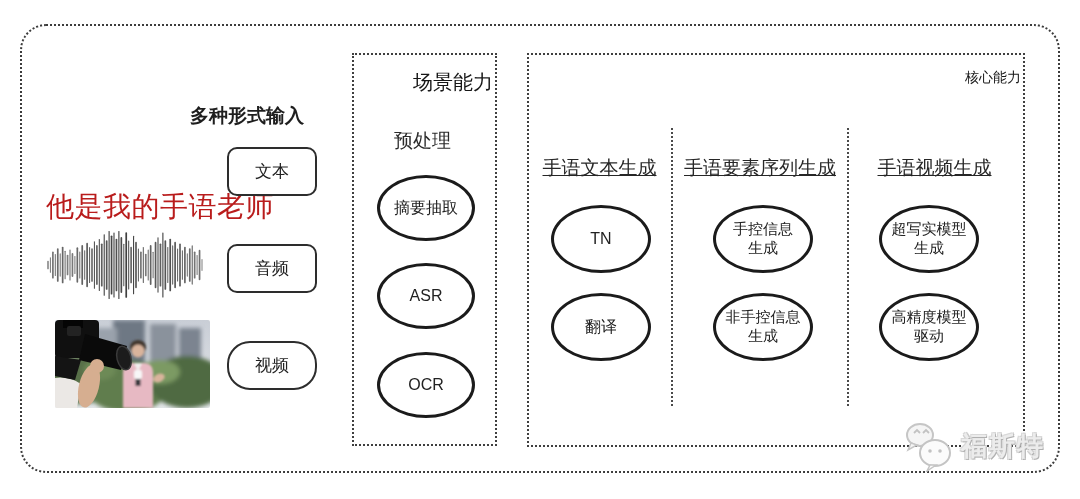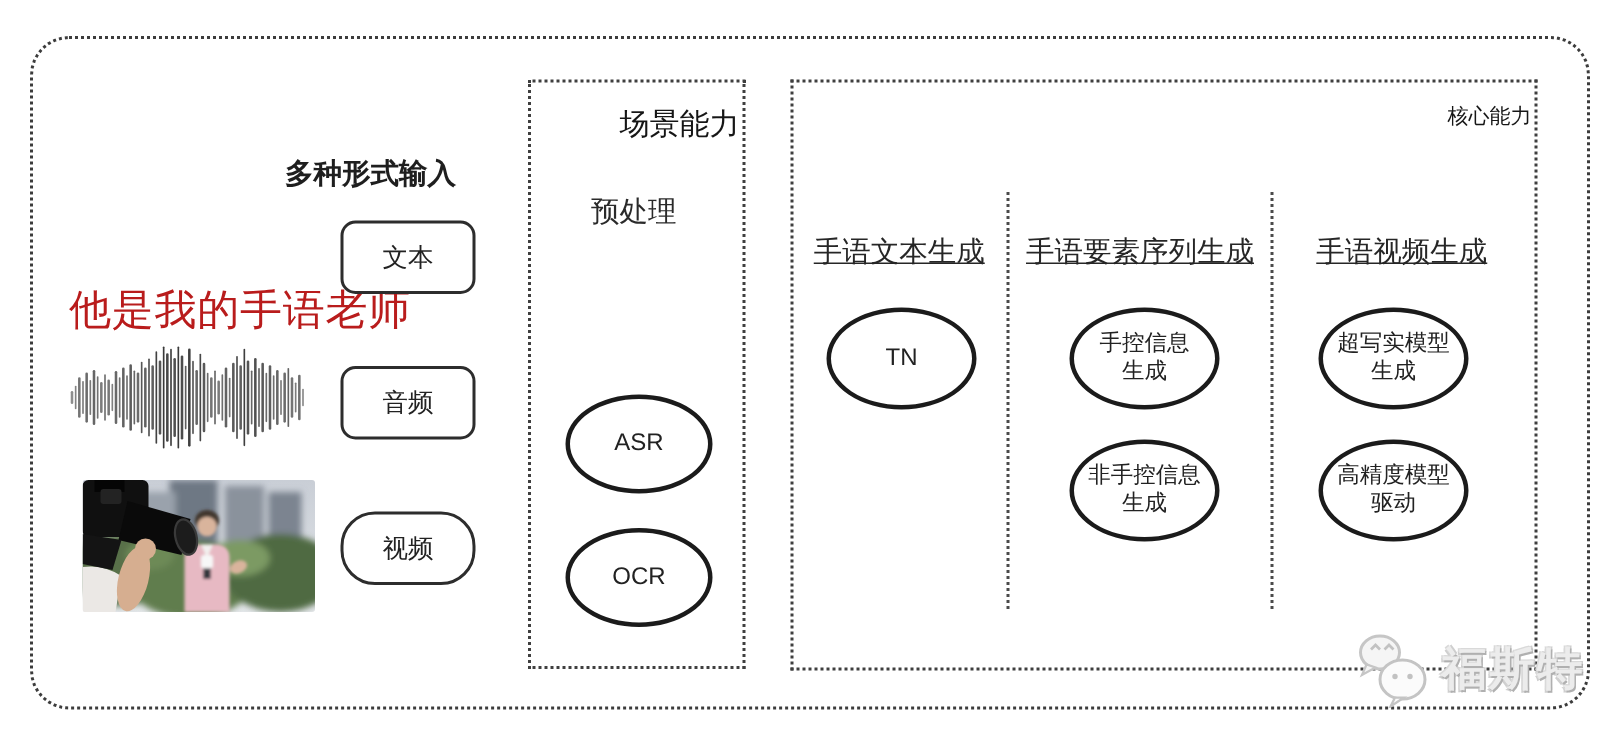--- a/index.html
+++ b/index.html
@@ -55,21 +55,21 @@
   .sn-1{top:175px;} .sn-2{top:263px;} .sn-3{top:352px;}
   .node-core{width:94px;height:62px;}
   .col1{left:551px;} .col2{left:713px;} .col3{left:879px;}
   .row1{top:205px;} .row2{top:293px;}
   .node-small{font-size:15px;}
   
   .watermark{
     position:absolute;left:903px;top:420px;display:flex;align-items:center;gap:4px;
   }
   .wm-text{
-    font-size:30px;font-weight:bold;letter-spacing:2px;color:#ececec;
+    font-size:26px;font-weight:bold;letter-spacing:2px;color:#ececec;
     text-shadow:1px 1px 0 #b0b0b0,-1px -1px 0 #d9d9d9,1px -1px 0 #cfcfcf,-1px 1px 0 #cfcfcf;
   }
 </style>
 </head>
 <body>
 
 <div class="stage">
   <div class="outer-border"></div>
 
   <div class="input-label">多种形式输入</div>
@@ -199,33 +199,35 @@
       </g>
     </svg>
   </div>
   <div class="io-btn btn-video">
     <span>视频</span>
   </div>
 
   <div class="scene-box"></div>
   <div class="box-title scene-title">场景能力</div>
   <div class="scene-subtitle">预处理</div>
+  <div class="node node-scene sn-1">摘要抽取</div>
   <div class="node node-scene sn-2">ASR</div>
   <div class="node node-scene sn-3">OCR</div>
 
   <div class="core-box"></div>
   <div class="box-title core-title">核心能力</div>
   <div class="v-divider div-1"></div>
   <div class="v-divider div-2"></div>
 
   <div class="col-header col-h1">手语文本生成</div>
   <div class="col-header col-h2">手语要素序列生成</div>
   <div class="col-header col-h3">手语视频生成</div>
 
   <div class="node node-core col1 row1">TN</div>
+  <div class="node node-core col1 row2">翻译</div>
   <div class="node node-core col2 row1 node-small">手控信息
 生成</div>
   <div class="node node-core col2 row2 node-small">非手控信息
 生成</div>
   <div class="node node-core col3 row1 node-small">超写实模型
 生成</div>
   <div class="node node-core col3 row2 node-small">高精度模型
 驱动</div>
 
   <div class="watermark">

